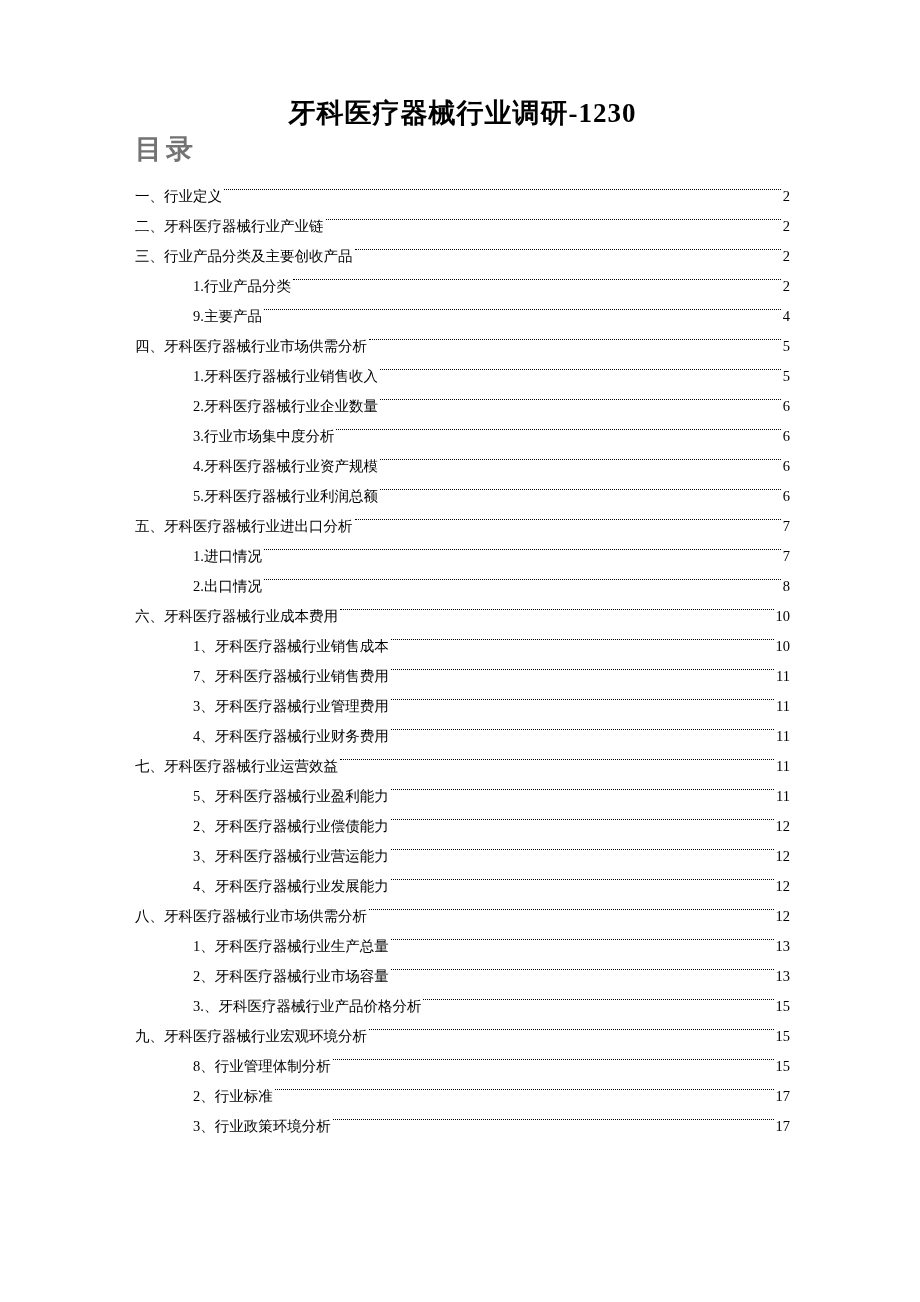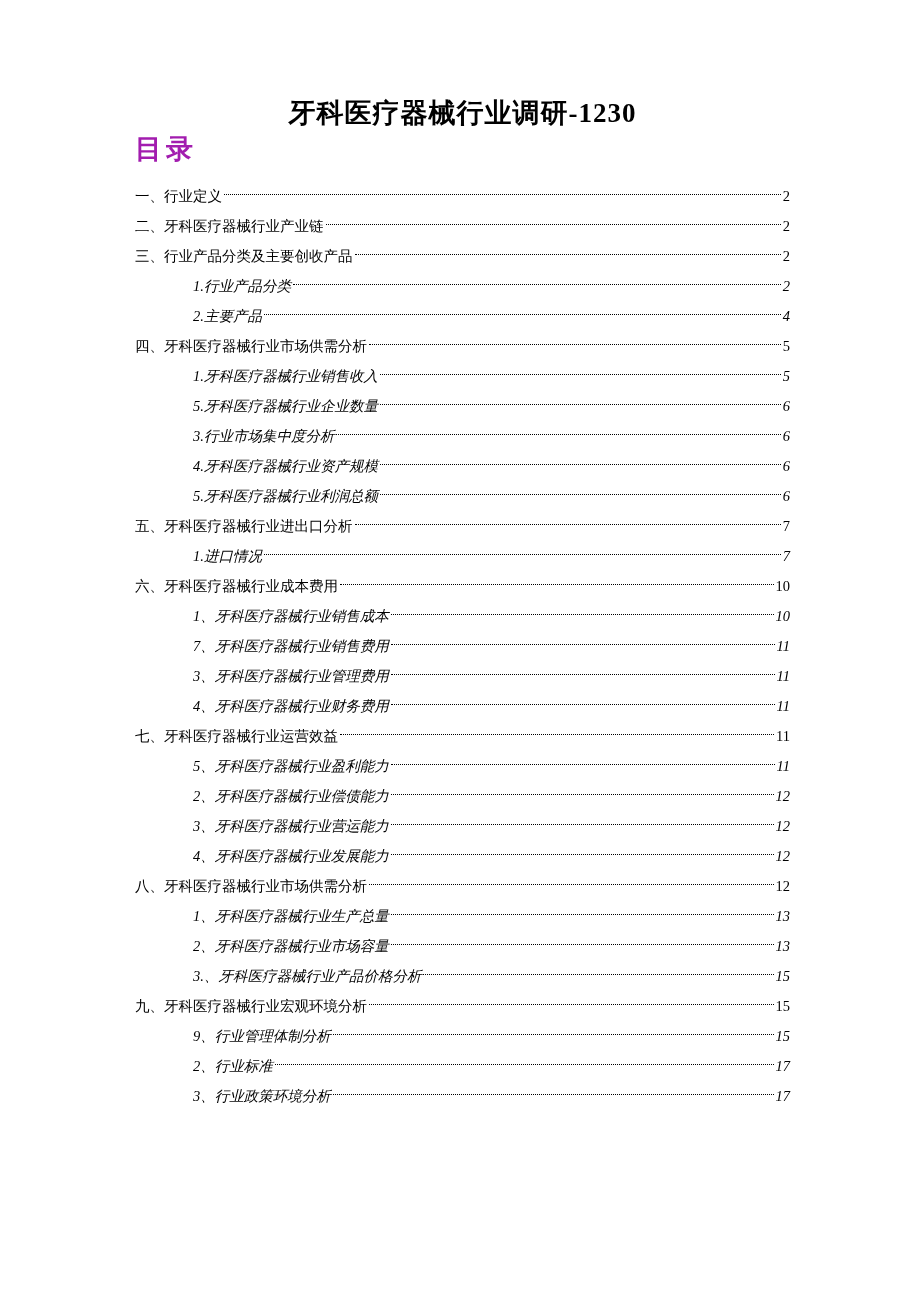--- a/index.html
+++ b/index.html
@@ -12,35 +12,35 @@
       padding: 95px 130px 0 135px;
     }
     .title {
       text-align: center;
       font-size: 27px;
       font-weight: bold;
       font-family: "SimSun", "宋体", serif;
       letter-spacing: 1px;
     }
     .toc-heading {
-      color: #a21caf;
+      color: #737373;
       font-size: 27px;
       font-family: "SimHei", "黑体", sans-serif;
       margin-bottom: 22px;
       letter-spacing: 4px;
     }
     .toc-item {
       display: flex;
-      align-items: center;
+      align-items: flex-start;
       font-size: 14.5px;
       line-height: 1;
       margin-bottom: 15.5px;
       white-space: nowrap;
     }
-    .toc-item.level-2 { padding-left: 58px; font-style: italic; }
+    .toc-item.level-2 { padding-left: 58px; }
     .toc-label { flex: 0 0 auto; }
     .toc-dots {
       flex: 1 1 auto;
       border-bottom: 1.5px dotted #000;
       margin: 0 2px 3px 2px;
       min-width: 10px;
     }
     .toc-page { flex: 0 0 auto; }
   </style>
 </head>
@@ -65,36 +65,36 @@
       <span class="toc-label">三、行业产品分类及主要创收产品</span>
       <span class="toc-dots"></span>
       <span class="toc-page">2</span>
     </div>
     <div class="toc-item level-2">
       <span class="toc-label">1.行业产品分类</span>
       <span class="toc-dots"></span>
       <span class="toc-page">2</span>
     </div>
     <div class="toc-item level-2">
-      <span class="toc-label">2.主要产品</span>
+      <span class="toc-label">9.主要产品</span>
       <span class="toc-dots"></span>
       <span class="toc-page">4</span>
     </div>
     <div class="toc-item level-1">
       <span class="toc-label">四、牙科医疗器械行业市场供需分析</span>
       <span class="toc-dots"></span>
       <span class="toc-page">5</span>
     </div>
     <div class="toc-item level-2">
       <span class="toc-label">1.牙科医疗器械行业销售收入</span>
       <span class="toc-dots"></span>
       <span class="toc-page">5</span>
     </div>
     <div class="toc-item level-2">
-      <span class="toc-label">5.牙科医疗器械行业企业数量</span>
+      <span class="toc-label">2.牙科医疗器械行业企业数量</span>
       <span class="toc-dots"></span>
       <span class="toc-page">6</span>
     </div>
     <div class="toc-item level-2">
       <span class="toc-label">3.行业市场集中度分析</span>
       <span class="toc-dots"></span>
       <span class="toc-page">6</span>
     </div>
     <div class="toc-item level-2">
       <span class="toc-label">4.牙科医疗器械行业资产规模</span>
@@ -109,20 +109,25 @@
     <div class="toc-item level-1">
       <span class="toc-label">五、牙科医疗器械行业进出口分析</span>
       <span class="toc-dots"></span>
       <span class="toc-page">7</span>
     </div>
     <div class="toc-item level-2">
       <span class="toc-label">1.进口情况</span>
       <span class="toc-dots"></span>
       <span class="toc-page">7</span>
     </div>
+    <div class="toc-item level-2">
+      <span class="toc-label">2.出口情况</span>
+      <span class="toc-dots"></span>
+      <span class="toc-page">8</span>
+    </div>
     <div class="toc-item level-1">
       <span class="toc-label">六、牙科医疗器械行业成本费用</span>
       <span class="toc-dots"></span>
       <span class="toc-page">10</span>
     </div>
     <div class="toc-item level-2">
       <span class="toc-label">1、牙科医疗器械行业销售成本</span>
       <span class="toc-dots"></span>
       <span class="toc-page">10</span>
     </div>
@@ -185,21 +190,21 @@
       <span class="toc-label">3.、牙科医疗器械行业产品价格分析</span>
       <span class="toc-dots"></span>
       <span class="toc-page">15</span>
     </div>
     <div class="toc-item level-1">
       <span class="toc-label">九、牙科医疗器械行业宏观环境分析</span>
       <span class="toc-dots"></span>
       <span class="toc-page">15</span>
     </div>
     <div class="toc-item level-2">
-      <span class="toc-label">9、行业管理体制分析</span>
+      <span class="toc-label">8、行业管理体制分析</span>
       <span class="toc-dots"></span>
       <span class="toc-page">15</span>
     </div>
     <div class="toc-item level-2">
       <span class="toc-label">2、行业标准</span>
       <span class="toc-dots"></span>
       <span class="toc-page">17</span>
     </div>
     <div class="toc-item level-2">
       <span class="toc-label">3、行业政策环境分析</span>

